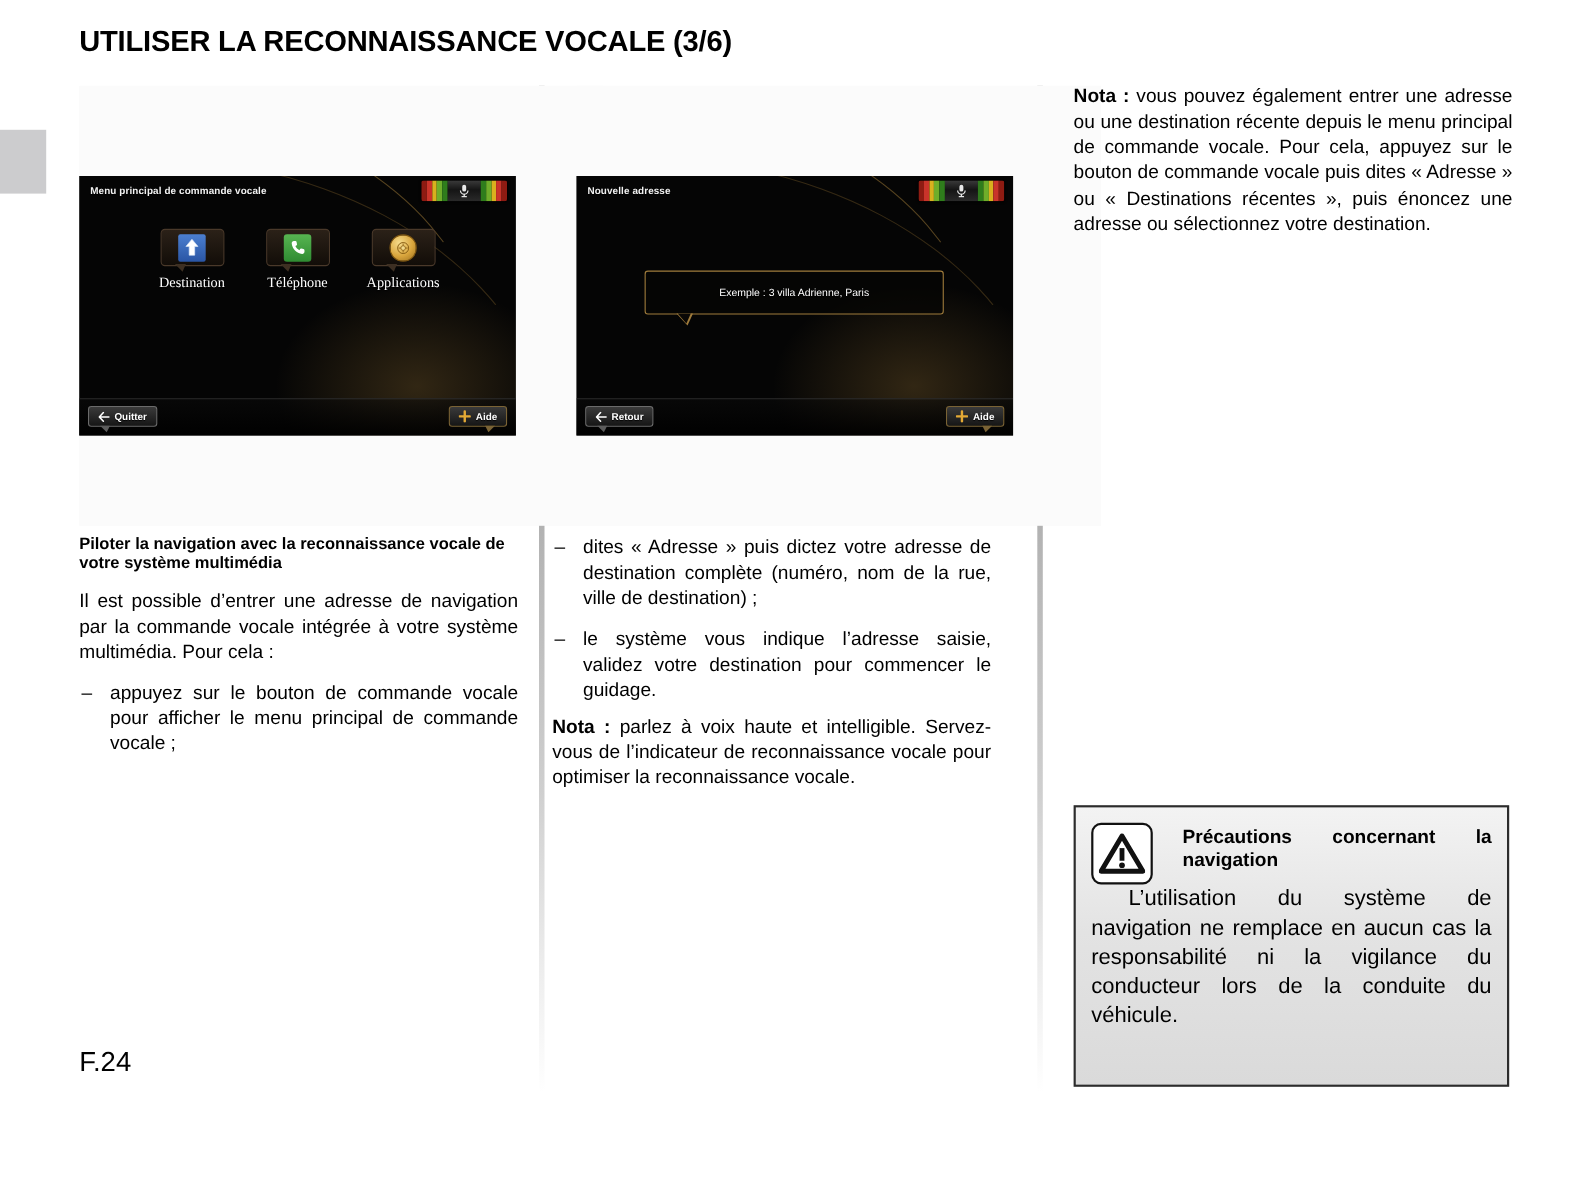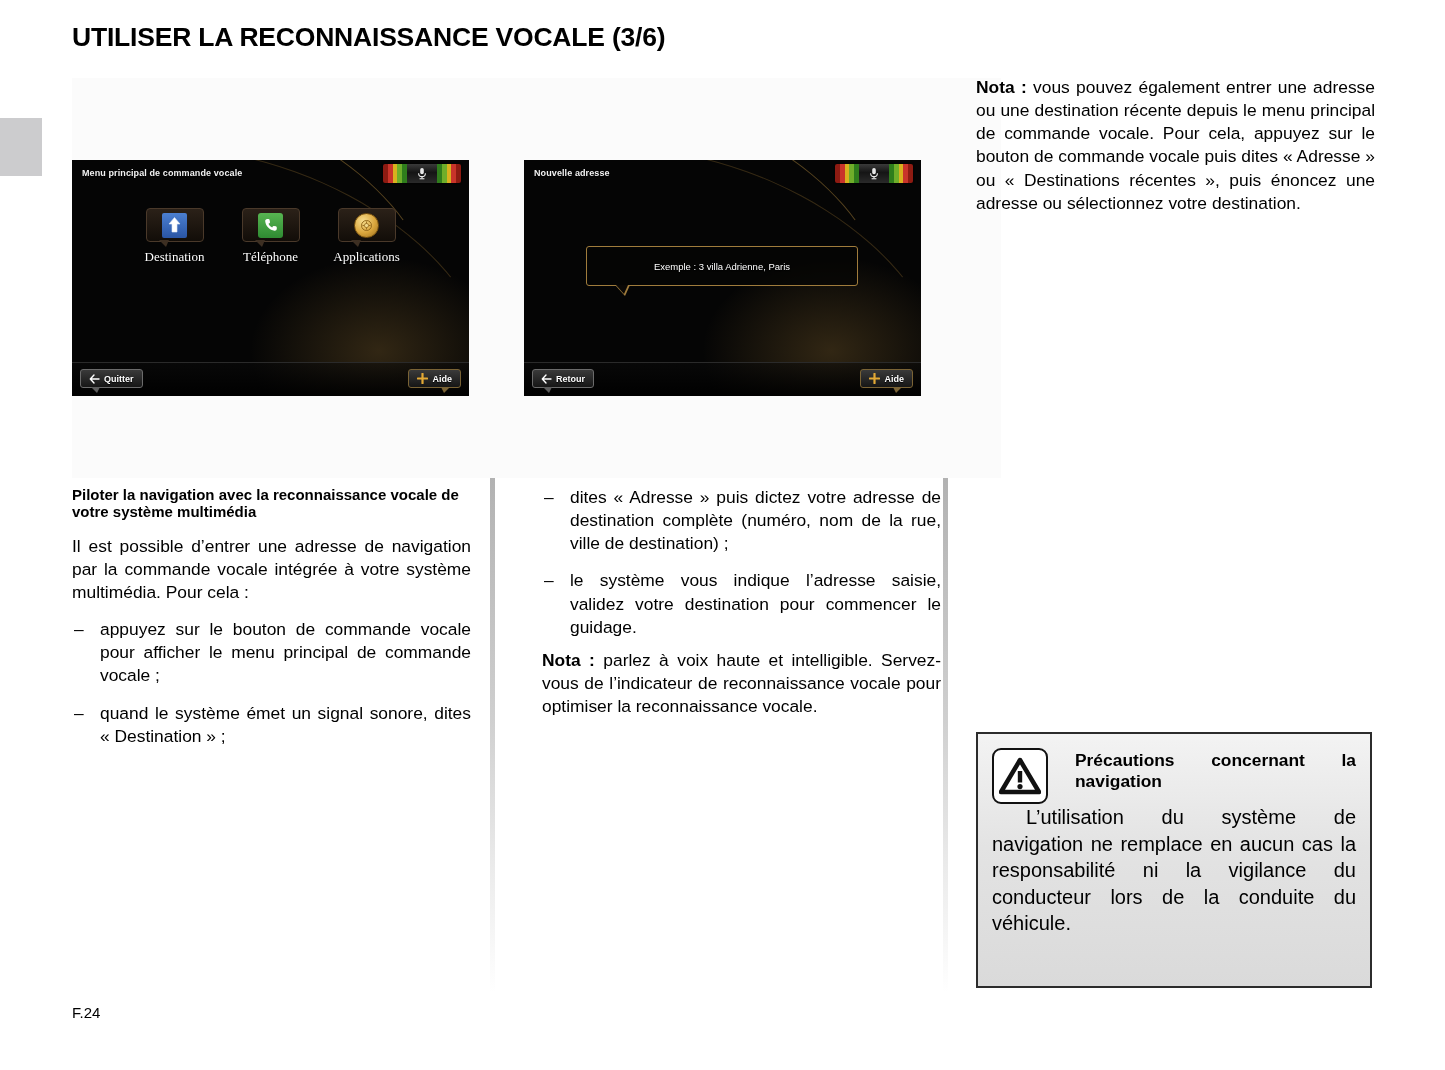--- a/index.html
+++ b/index.html
@@ -191,21 +191,21 @@
     content: ""; position: absolute; left: 29px; bottom: -9px;
     width: 0; height: 0; z-index: 2;
     border-left: 8px solid transparent;
     border-right: 4px solid transparent;
     border-top: 9px solid #0a0806;
   }
 
   
   .col { position: absolute; width: 399px; }
   .col.c1 { left: 72px; top: 486px; }
-  .col.c2 { left: 542px; top: 486px; }
+  .col.c2 { left: 502px; top: 486px; }
   .col.c3 { left: 976px; top: 76px; }
 
   h2.sub {
     font-size: 15px; font-weight: bold; line-height: 1.16;
     margin-bottom: 14px;
   }
   p.body {
     font-size: 17.4px; line-height: 1.33;
     text-align: justify; margin-bottom: 14px;
   }
@@ -243,22 +243,22 @@
     font-size: 17.4px; font-weight: bold; line-height: 1.2;
     text-align: justify; flex: 1 1 auto; padding-top: 2px;
   }
   .warn-body {
     font-size: 20px; line-height: 1.33; text-align: justify;
     margin-top: 0; text-indent: 34px;
   }
 
   
   .page-num {
-    position: absolute; left: 72px; top: 1004px;
-    font-size: 15px;
+    position: absolute; left: 72px; top: 952px;
+    font-size: 25px;
   }
 </style>
 </head>
 <body>
 
 <div class="page">
 
   <div class="edge-tab"></div>
 
   <h1 class="page-title">UTILISER LA RECONNAISSANCE VOCALE (3/6)</h1>
@@ -410,21 +410,20 @@
         </div>
       </div>
     </div>
   </div>
 
   <div class="col c1">
     <h2 class="sub">Piloter la navigation avec la reconnaissance vocale de votre système multimédia</h2>
     <p class="body">Il est possible d’entrer une adresse de navigation par la commande vocale intégrée à votre système multimédia. Pour cela :</p>
     <ul class="dashlist">
       <li>appuyez sur le bouton de commande vocale pour afficher le menu principal de commande vocale ;</li>
-      <li>quand le système émet un signal sonore, dites « Destination » ;</li>
     </ul>
   </div>
 
   <div class="col c2">
     <ul class="dashlist">
       <li>dites « Adresse » puis dictez votre adresse de destination complète (numéro, nom de la rue, ville de destination) ;</li>
       <li>le système vous indique l’adresse saisie, validez votre destination pour commencer le guidage.</li>
     </ul>
     <p class="body last"><span class="nota-lead">Nota :</span><span> parlez à voix haute et intelligible. Servez-vous de l’indicateur de reconnaissance vocale pour optimiser la reconnaissance vocale.</span></p>
   </div>

